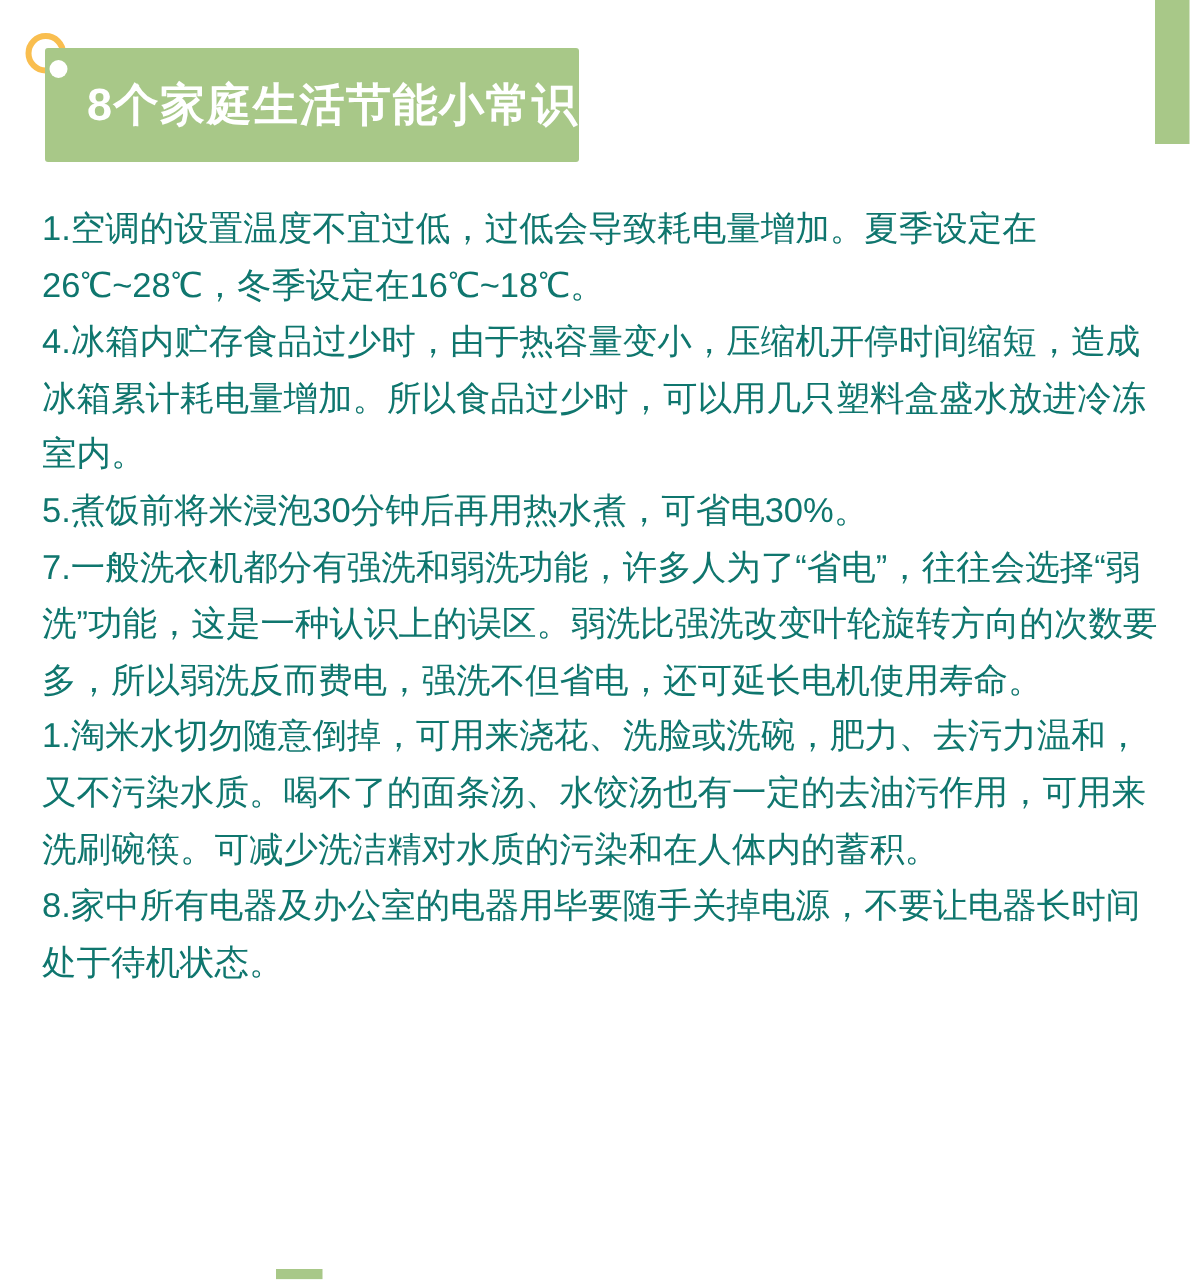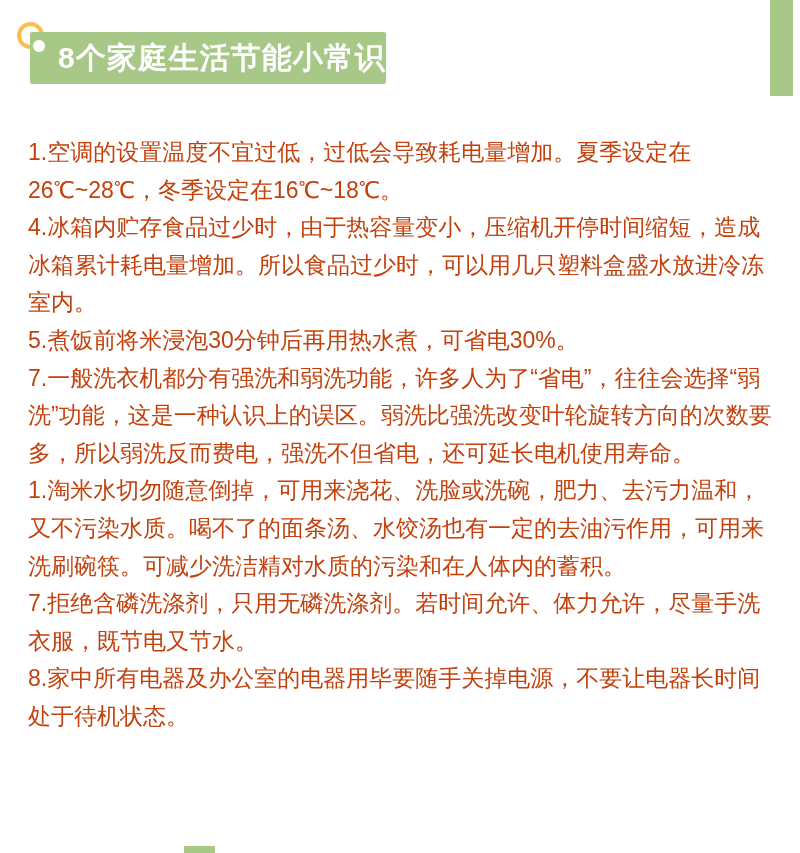--- a/index.html
+++ b/index.html
@@ -21,21 +21,21 @@
     position: absolute;
     left: 17px; top: 22px;
     width: 19px; height: 19px;
     border: 4px solid #f9be4f;
     border-radius: 50%;
     background: transparent;
   }
   .title-badge {
     position: absolute;
     left: 30px; top: 32px;
-    width: 356px; height: 52px;
+    width: 356px; height: 76px;
     background: #a8c888;
     border-radius: 2px;
     display: flex;
     align-items: center;
   }
   .title-text {
     color: #ffffff;
     font-weight: bold;
     font-size: 30px;
     padding-left: 28px;
@@ -46,21 +46,21 @@
     position: absolute;
     left: 33px; top: 40px;
     width: 12px; height: 12px;
     background: #ffffff;
     border-radius: 50%;
   }
   .tips {
     position: absolute;
     left: 28px; top: 134px;
     width: 747px;
-    color: #c2410c;
+    color: #0f766e;
     font-size: 23px;
     line-height: 37.6px;
     text-align: left;
   }
   .tip { margin: 0; padding: 0; }
   .bottom-bar {
     position: absolute;
     left: 184px; top: 846px;
     width: 31px; height: 7px;
     background: #a8c888;
@@ -80,19 +80,18 @@
   </div>
 
   <div class="dot"></div>
 
   <div class="tips">
     <p class="tip">1.空调的设置温度不宜过低，过低会导致耗电量增加。夏季设定在26℃~28℃，冬季设定在16℃~18℃。</p>
     <p class="tip">4.冰箱内贮存食品过少时，由于热容量变小，压缩机开停时间缩短，造成冰箱累计耗电量增加。所以食品过少时，可以用几只塑料盒盛水放进冷冻室内。</p>
     <p class="tip">5.煮饭前将米浸泡30分钟后再用热水煮，可省电30%。</p>
     <p class="tip">7.一般洗衣机都分有强洗和弱洗功能，许多人为了“省电”，往往会选择“弱洗”功能，这是一种认识上的误区。弱洗比强洗改变叶轮旋转方向的次数要多，所以弱洗反而费电，强洗不但省电，还可延长电机使用寿命。</p>
     <p class="tip">1.淘米水切勿随意倒掉，可用来浇花、洗脸或洗碗，肥力、去污力温和，又不污染水质。喝不了的面条汤、水饺汤也有一定的去油污作用，可用来洗刷碗筷。可减少洗洁精对水质的污染和在人体内的蓄积。</p>
-    <p class="tip">7.拒绝含磷洗涤剂，只用无磷洗涤剂。若时间允许、体力允许，尽量手洗衣服，既节电又节水。</p>
     <p class="tip">8.家中所有电器及办公室的电器用毕要随手关掉电源，不要让电器长时间处于待机状态。</p>
   </div>
 
   <div class="bottom-bar"></div>
 
 </div>
 
 </body></html>

